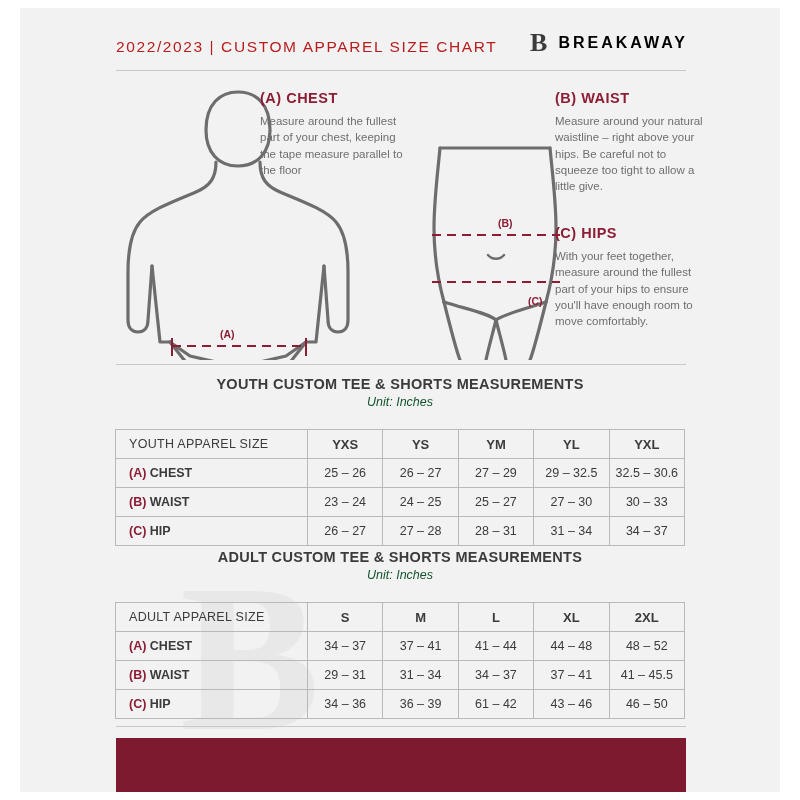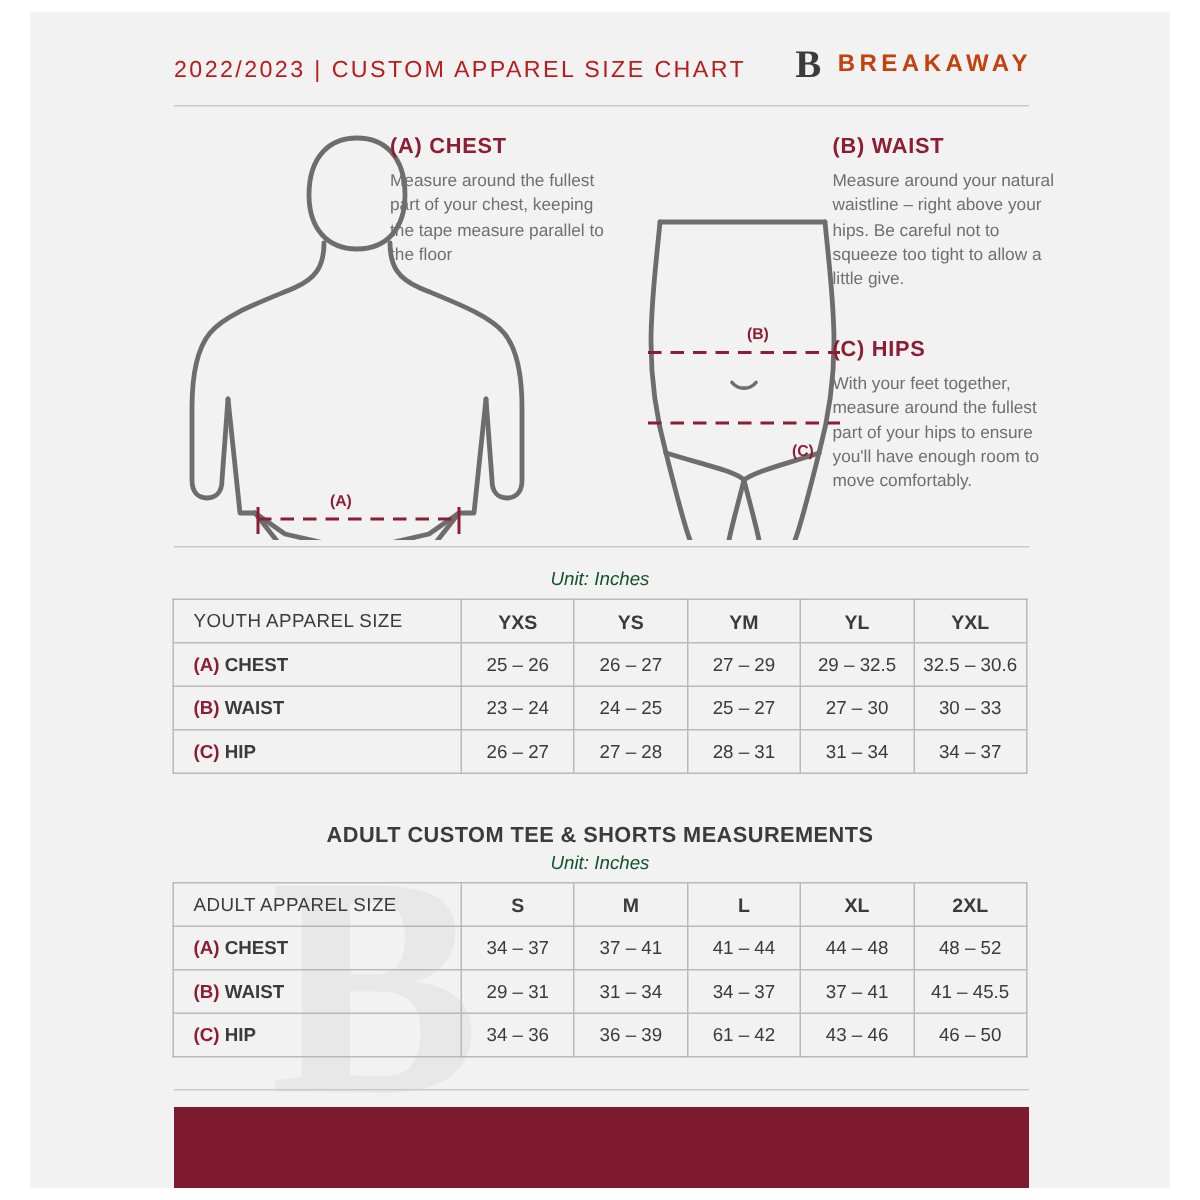--- a/index.html
+++ b/index.html
@@ -71,21 +71,21 @@
     font-size: 26px;
     font-weight: bold;
     color: #3b3b3b;
     line-height: 1;
     letter-spacing: -1px;
   }
   .brand-name {
     font-size: 16px;
     font-weight: bold;
     letter-spacing: 3px;
-    color: #c2410c;
+    color: #000000;
   }
   .hrule {
     position: absolute;
     left: 96px;
     width: 570px;
     height: 1px;
     background: #c9c9c9;
   }
   
   .illus {
@@ -138,21 +138,21 @@
   }
   .sec-unit {
     text-align: center;
     font-size: 12.5px;
     font-style: italic;
     color: #14532d;
     margin: 3px 0 0 0;
   }
   table.size {
     border-collapse: collapse;
-    margin: 6px auto 0 auto;
+    margin: 20px auto 0 auto;
     width: 570px;
     table-layout: fixed;
   }
   table.size th, table.size td {
     border: 1px solid #b9b9b9;
     height: 28px;
     font-size: 12.5px;
     color: #3b3b3b;
     text-align: center;
     padding: 0;
@@ -261,20 +261,21 @@
       </div>
       <div class="note-c">
         <p class="note-title">(C) HIPS</p>
         <p class="note-body">With your feet together, measure around the fullest part of your hips to ensure you'll have enough room to move comfortably.</p>
       </div>
     </div>
 
     <div class="hrule" style="top:356px;"></div>
 
     <div class="section" style="top:368px;">
+      <p class="sec-title">YOUTH CUSTOM TEE &amp; SHORTS MEASUREMENTS</p>
       <p class="sec-unit">Unit: Inches</p>
       <table class="size">
         <thead>
           <tr>
             <th class="label-col">YOUTH APPAREL SIZE</th>
             <th>YXS</th>
             <th>YS</th>
             <th>YM</th>
             <th>YL</th>
             <th>YXL</th>

